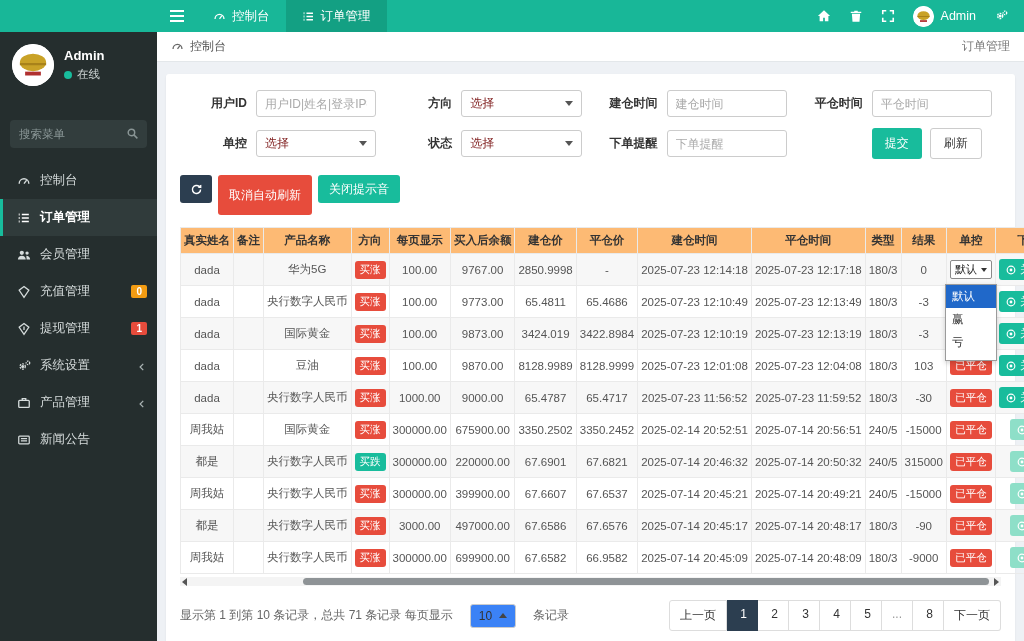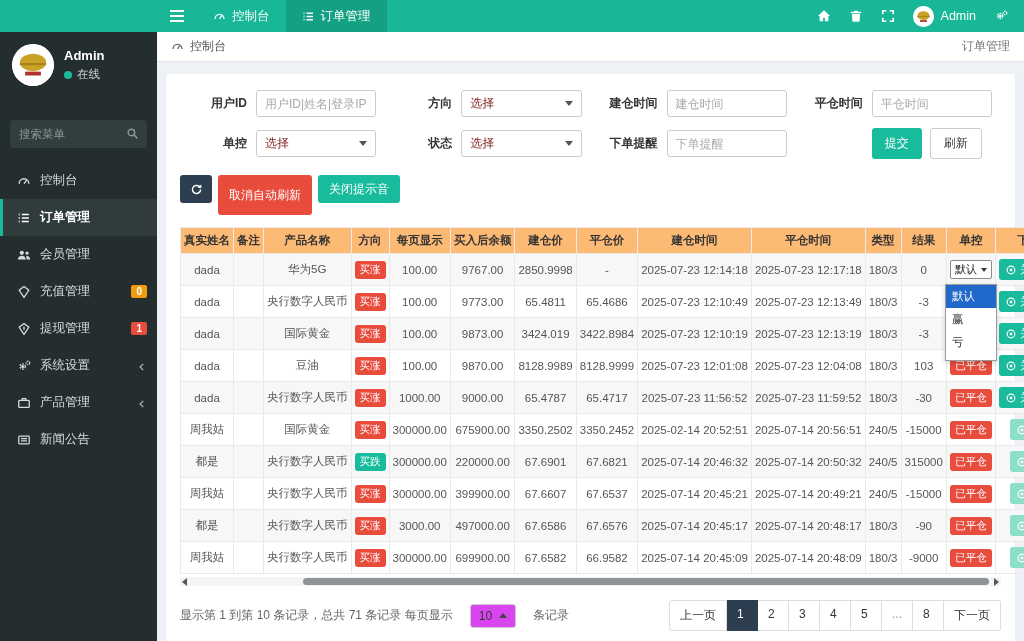--- a/index.html
+++ b/index.html
@@ -91,24 +91,24 @@
   
   .hscroll { margin:3px 5px 0 5px; height:9px; background:#f4f4f4; position:relative; display:flex; align-items:center; }
   .hs-thumb { position:absolute; left:15%; right:1.5%; top:1px; bottom:1px; background:#8e9396; border-radius:4px; }
   .hs-arrow { width:0; height:0; border-top:4px solid transparent; border-bottom:4px solid transparent; position:absolute; }
   .hs-left { left:2px; border-right:5px solid #555; }
   .hs-right { right:2px; border-left:5px solid #555; }
 
   
   .pagefoot { display:flex; justify-content:space-between; align-items:center; margin:14px 5px 0 5px; }
   .pinfo { color:#666; font-size:12px; display:flex; align-items:center; gap:17px; }
-  .per-page { display:inline-flex; align-items:center; gap:7px; border:1px solid #ccc; background:#d946ef; border-radius:3px; padding:4px 8px; cursor:pointer; color:#333; }
+  .per-page { display:inline-flex; align-items:center; gap:7px; border:1px solid #ccc; background:#3b82f6; border-radius:3px; padding:4px 8px; cursor:pointer; color:#333; }
   .caret-u { width:0; height:0; border-left:4px solid transparent; border-right:4px solid transparent; border-bottom:5px solid #444; }
   .pager { display:flex; }
-  .pbtn { min-width:31px; padding:6px 10px; border:1px solid #ddd; border-left:0; background:#fff; color:#333; font-size:12px; text-align:left; cursor:pointer; }
+  .pbtn { min-width:31px; padding:6px 10px; border:1px solid #ddd; border-left:0; background:#fff; color:#333; font-size:12px; text-align:right; cursor:pointer; }
   .pbtn:first-child { border-left:1px solid #ddd; border-radius:3px 0 0 3px; }
   .pbtn:last-child { border-radius:0 3px 3px 0; }
   .pbtn.active { background:#2c3e50; border-color:#2c3e50; color:#fff; }
   .pbtn.dots { color:#999; cursor:default; }
 </style>
 </head>
 <body>
 
 <div class="screen">
 

